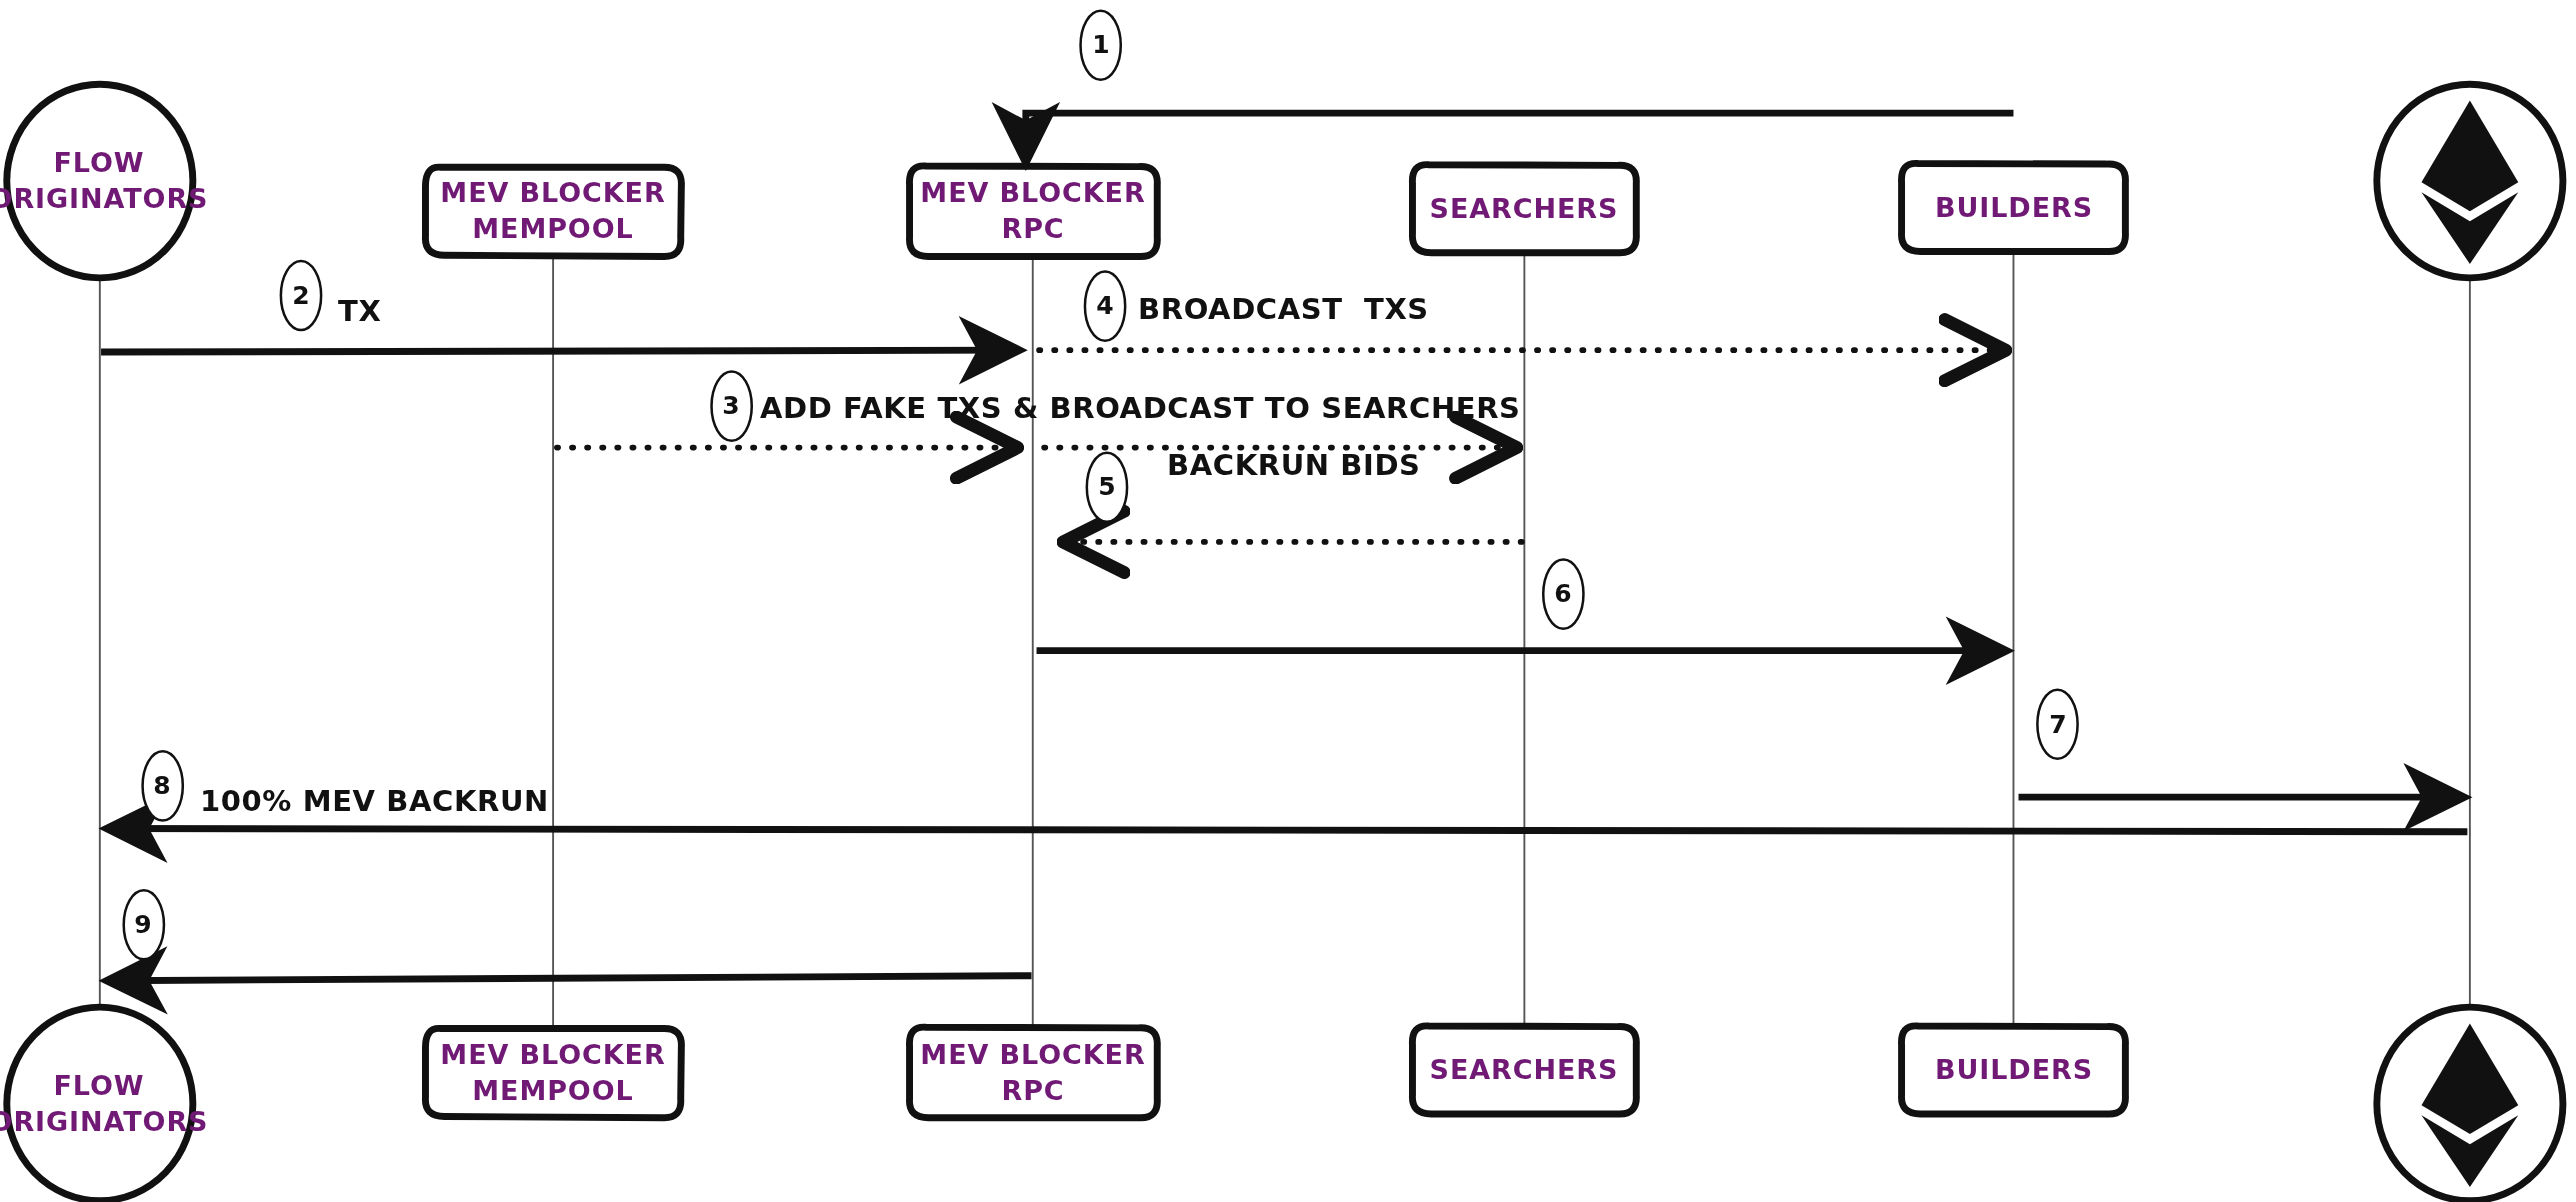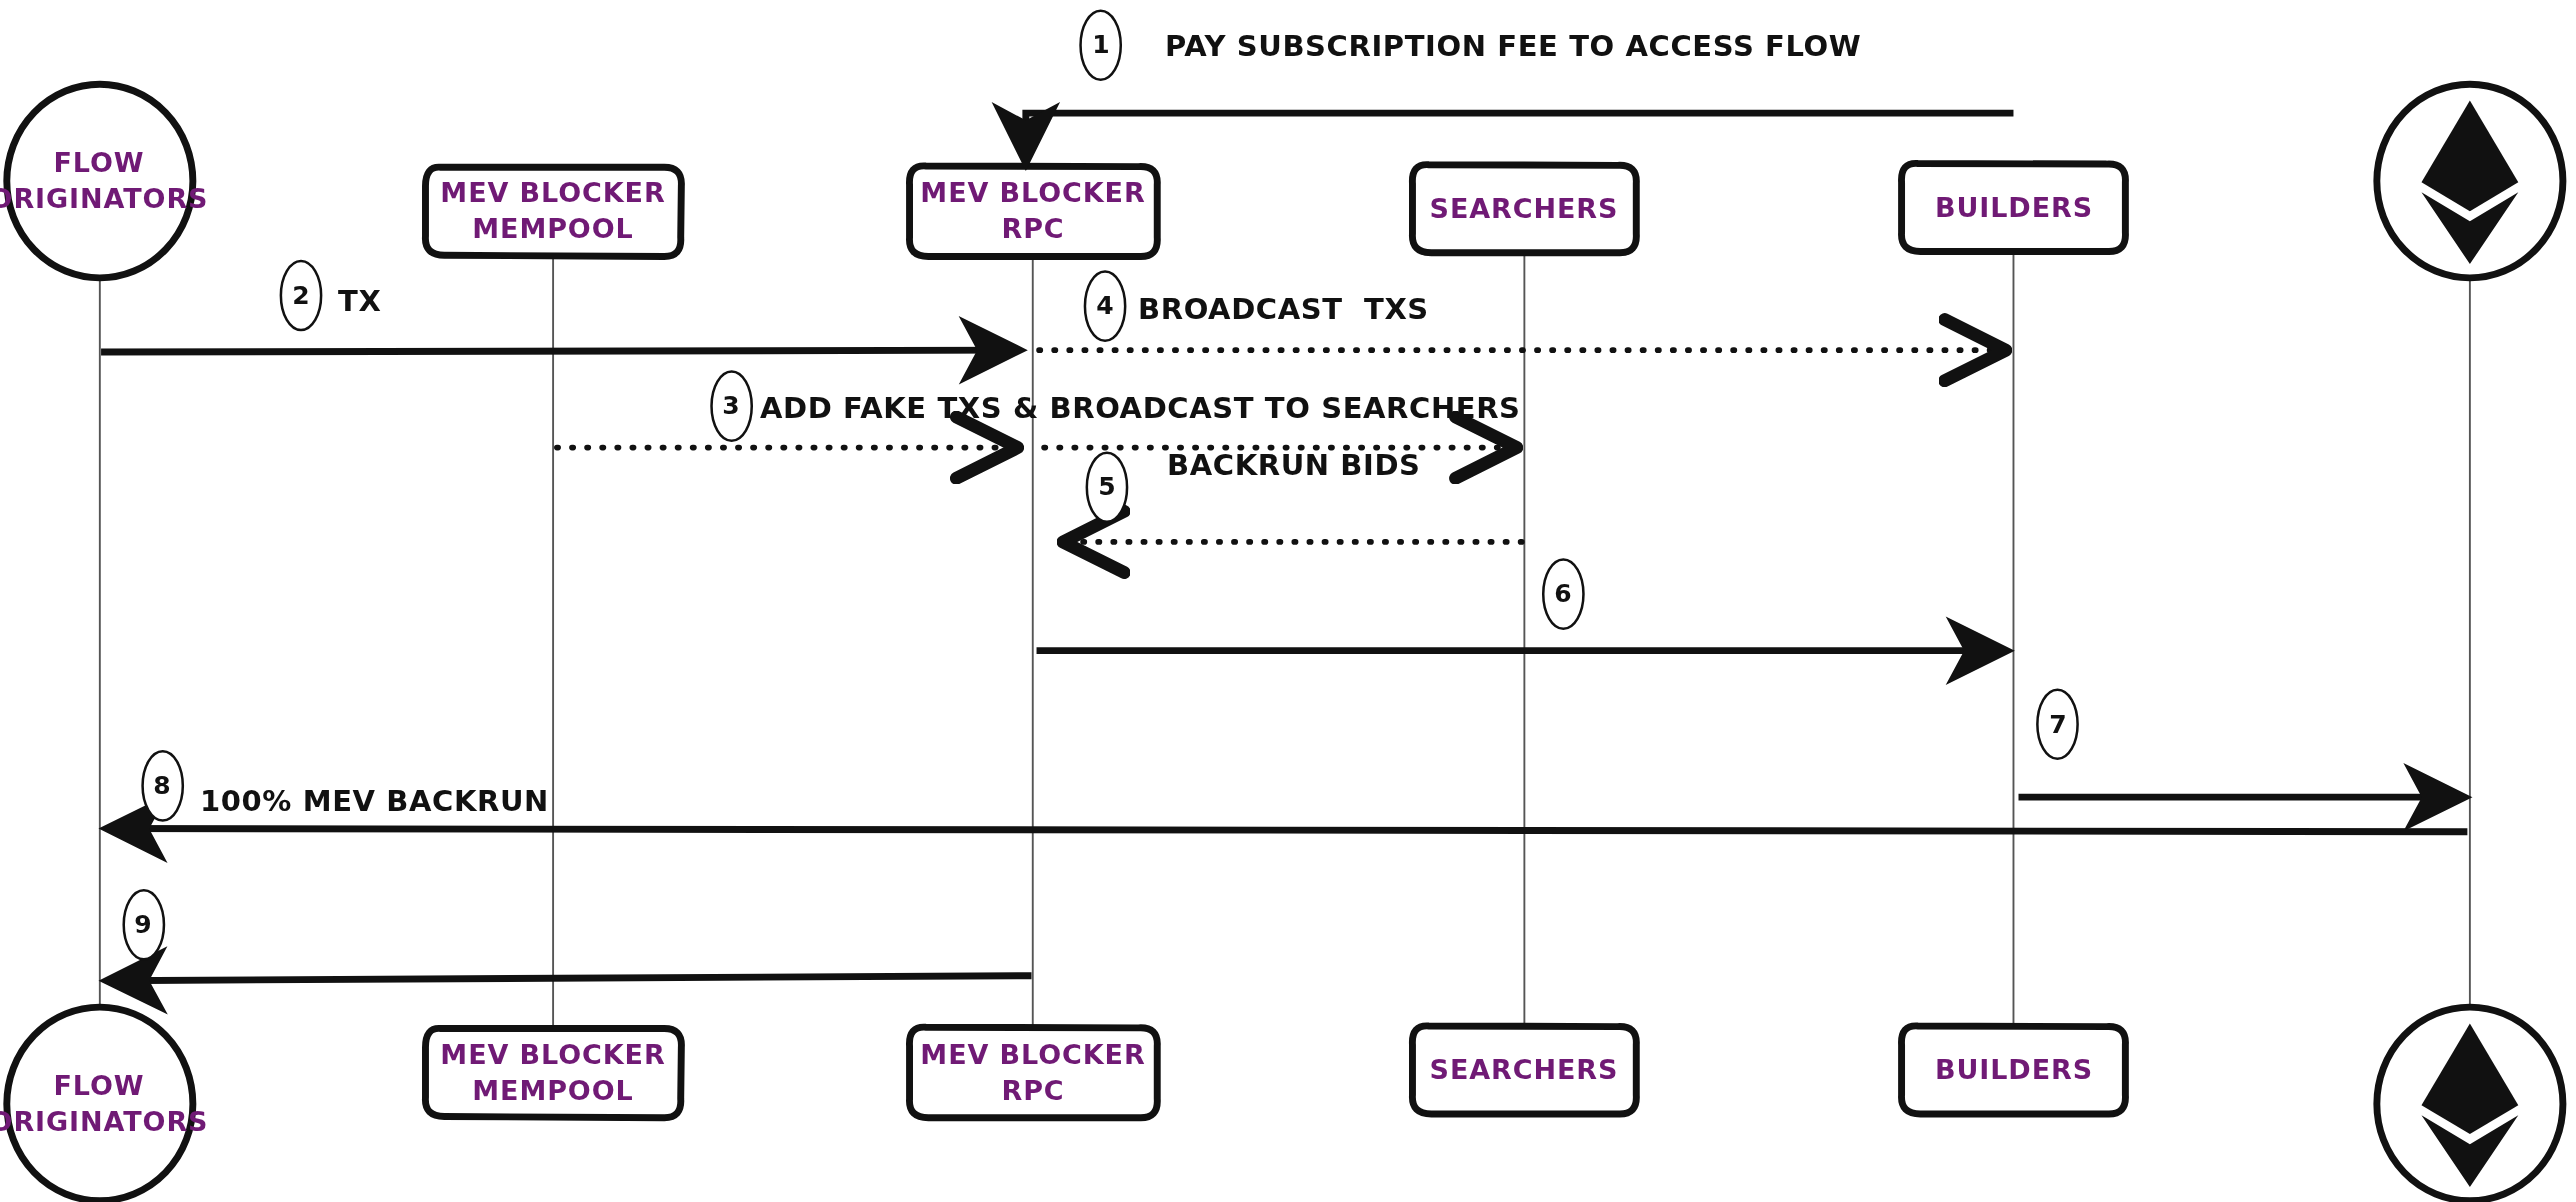--- a/index.html
+++ b/index.html
@@ -136,23 +136,22 @@
   <div class="step-num" style="left:1101px;top:45px;">1</div>
   <div class="step-num" style="left:301px;top:296px;">2</div>
   <div class="step-num" style="left:731px;top:406px;">3</div>
   <div class="step-num" style="left:1105px;top:306px;">4</div>
   <div class="step-num" style="left:1107px;top:487px;">5</div>
   <div class="step-num" style="left:1563px;top:594px;">6</div>
   <div class="step-num" style="left:2058px;top:725px;">7</div>
   <div class="step-num" style="left:162px;top:786px;">8</div>
   <div class="step-num" style="left:143px;top:925px;">9</div>
 
-  <div class="lbl msg-label" style="left:1165px;top:28px;">PAY SUBSCRIPTION FEE TO ACCESS FLOW</div>
 
-  <div class="lbl msg-label" style="left:338px;top:283px;">TX</div>
+  <div class="lbl msg-label" style="left:338px;top:293px;">TX</div>
 
   <div class="lbl msg-label" style="left:760px;top:390px;">ADD FAKE TXS &amp; BROADCAST TO SEARCHERS</div>
 
   <div class="lbl msg-label" style="left:1138px;top:291px;">BROADCAST  TXS</div>
 
   <div class="lbl msg-label" style="left:1167px;top:447px;">BACKRUN BIDS</div>
 
 
 
   <div class="lbl msg-label" style="left:200px;top:772px;margin-top:11px;">100% MEV BACKRUN</div>

